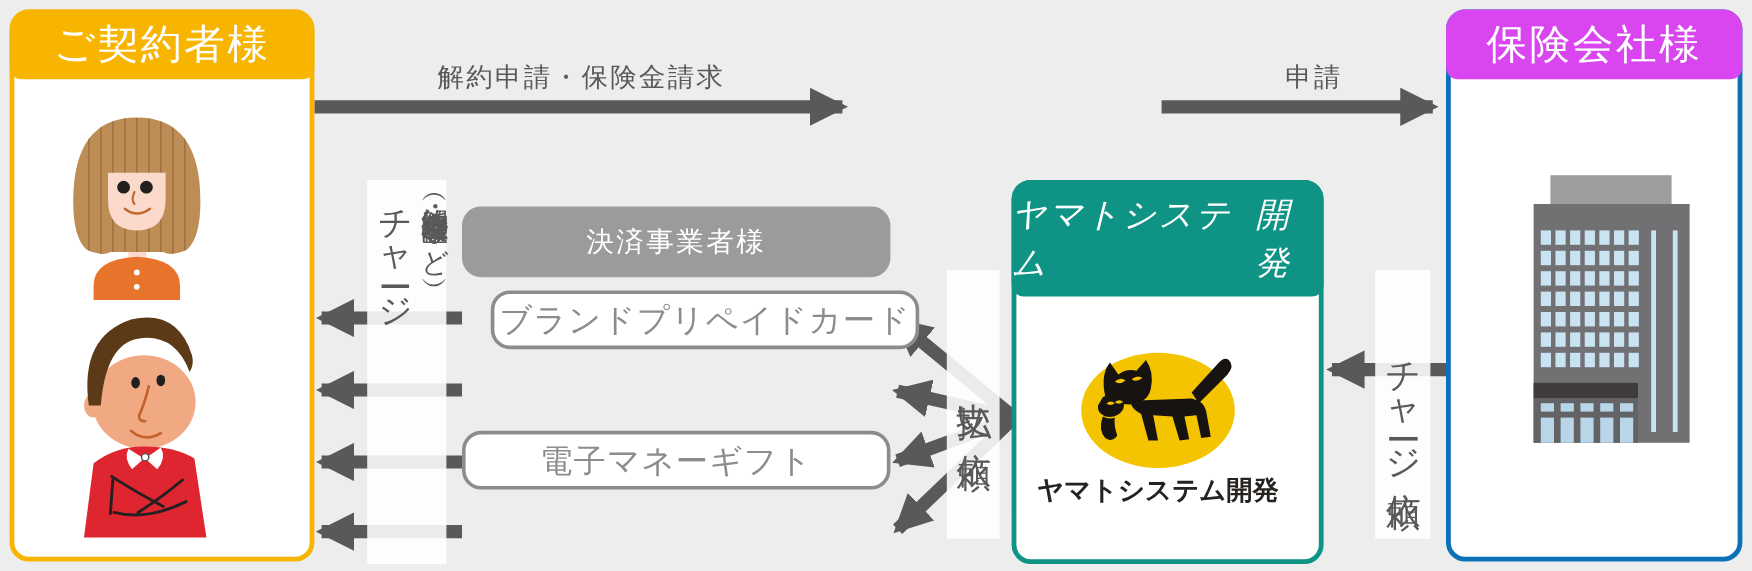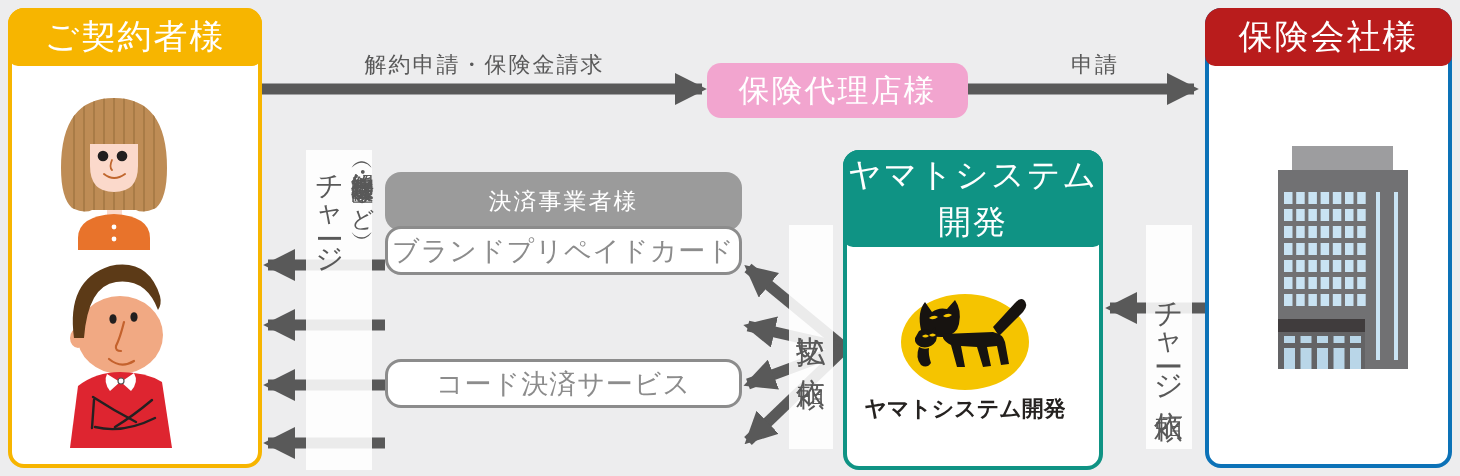--- a/index.html
+++ b/index.html
@@ -11,38 +11,38 @@
   
   .panel{position:absolute;background:#fff;border:4px solid #000;border-radius:16px;box-sizing:border-box;z-index:3;}
   .panel-head{
     position:absolute;left:-4px;right:-4px;top:-4px;height:58px;
     border-radius:16px 16px 10px 10px;display:flex;align-items:center;justify-content:center;
     color:#fff;font-size:34px;font-weight:400;letter-spacing:2px;
   }
   .panel-contractor{left:8px;top:8px;width:254px;height:460px;border-color:#f7b500;}
   .panel-contractor .panel-head{background:#f7b500;}
   .panel-insurance{left:1205px;top:8px;width:247px;height:460px;border-color:#0c72b7;}
-  .panel-insurance .panel-head{background:#b91c1c;}
+  .panel-insurance .panel-head{background:#d946ef;}
   .panel-yamato{left:843px;top:150px;width:260px;height:320px;border-color:#0f9384;}
-  .panel-yamato .panel-head{background:#0f9384;height:97px;flex-direction:column;font-size:33px;line-height:1.4;}
+  .panel-yamato .panel-head{background:#0f9384;height:97px;flex-direction:row;font-size:28px;line-height:1.4;font-style:italic;}
   .fill-svg{position:absolute;left:0;top:0;width:100%;height:100%;display:block;}
   
   .chip{
     position:absolute;display:flex;align-items:center;justify-content:center;
     color:#fff;border-radius:14px;z-index:3;letter-spacing:2px;
   }
   .chip-agency{left:707px;top:63px;width:261px;height:55px;background:#f2a5cf;font-size:31px;}
   .chip-provider{left:385px;top:172px;width:357px;height:59px;background:#9b9b9b;font-size:23px;border-radius:16px;}
   .option{
     position:absolute;left:385px;width:357px;height:49px;box-sizing:border-box;
     display:flex;align-items:center;justify-content:center;
     background:#fff;border:3px solid #8c8c8c;border-radius:16px;
     color:#8c8c8c;font-size:27px;letter-spacing:1px;z-index:3;
   }
-  .option-1{top:226px;} .option-2{top:300px;} .option-3{top:359px;} .option-4{top:418px;}
+  .option-1{top:242px;margin-left:24px;} .option-2{top:300px;} .option-3{top:359px;} .option-4{top:418px;}
   
   .arrows{position:absolute;left:0;top:0;z-index:1;}
   
   .flow-label{position:absolute;color:#595959;font-size:22px;letter-spacing:2px;text-align:center;z-index:2;}
   .lbl-cancel{left:272px;top:50px;width:425px;}
   .lbl-apply{left:1010px;top:50px;width:170px;}
   
   .band{position:absolute;background:rgba(255,255,255,0.88);z-index:2;display:flex;justify-content:center;box-sizing:border-box;color:#595959;}
   .vtext{writing-mode:vertical-rl;text-orientation:mixed;}
   .band-charge{left:306px;top:150px;width:66px;height:320px;padding-top:4px;justify-content:flex-start;flex-direction:row;}
@@ -243,19 +243,18 @@
       <g fill="#f5c400">
         <path d="M64,46 q5,-4 9,-1 q-5,4 -9,1 Z"></path>
         <path d="M78,44 q5,-4 9,-1 q-5,4 -9,1 Z"></path>
         <path d="M57,64 q4,-3 7,0 q-4,3 -7,0 Z"></path>
         <path d="M64,63 q4,-3 7,0 q-4,3 -7,0 Z"></path>
       </g>
       <text x="100" y="144" text-anchor="middle" font-size="22" font-weight="bold" fill="#252220" font-family="Liberation Sans, sans-serif">ヤマトシステム開発</text>
     </svg>
   </div>
 
-  <div class="chip chip-agency">保険代理店様</div>
 
   <div class="chip chip-provider">決済事業者様</div>
   <div class="option option-1">ブランドプリペイドカード</div>
-  <div class="option option-3">コード決済サービス</div>
+  <div class="option option-3">電子マネーギフト</div>
 
 </div>
 
 </body></html>

